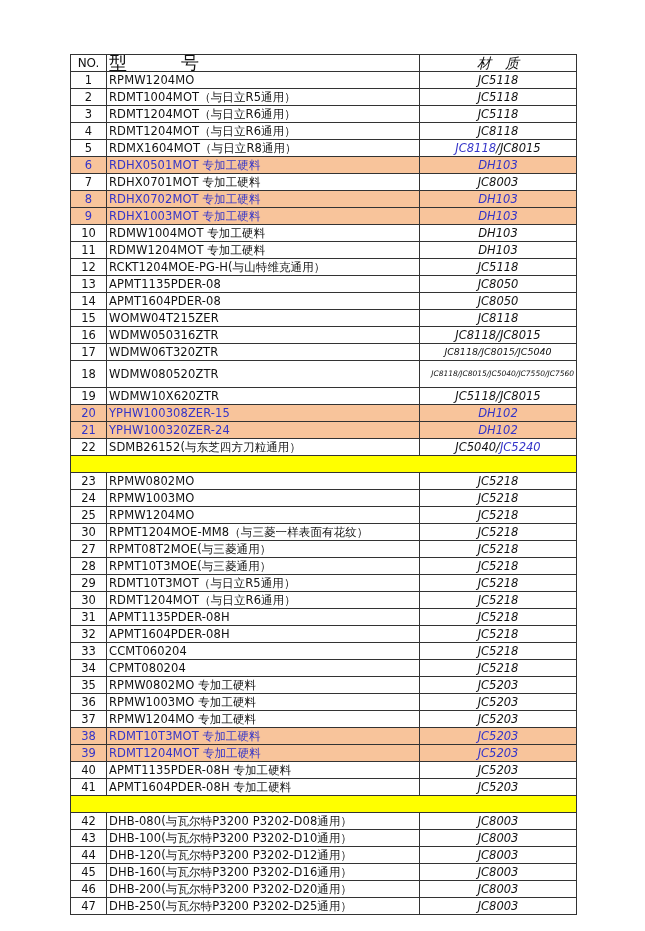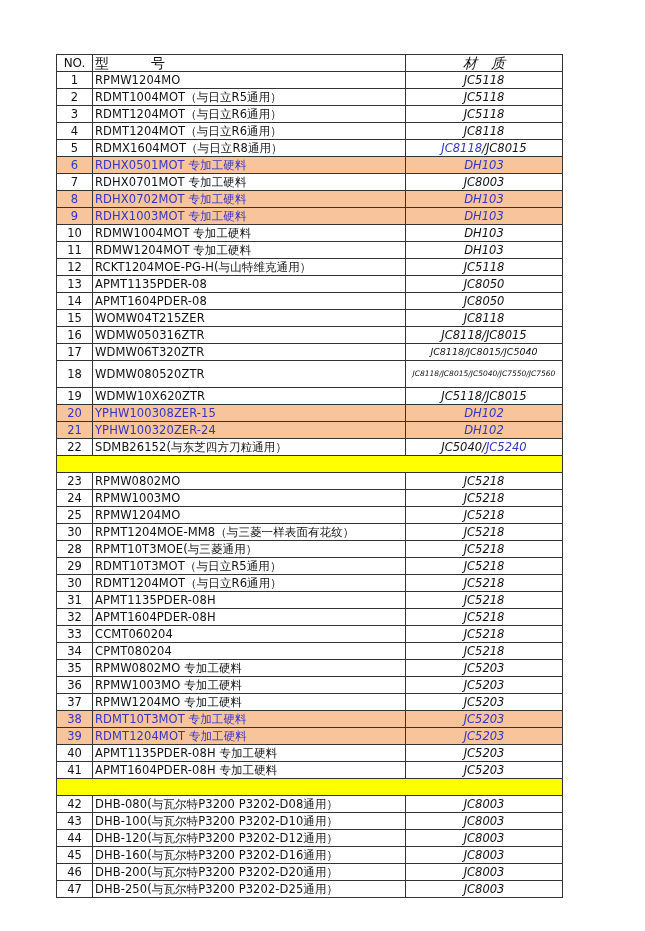--- a/index.html
+++ b/index.html
@@ -1,40 +1,40 @@
 <!DOCTYPE html>
 <html><head>
 <meta charset="utf-8">
 <style>
   html, body { margin:0; padding:0; background:#ffffff; }
   body { width:645px; height:931px; position:relative; overflow:hidden;
          font-family: "DejaVu Sans", "Liberation Sans", sans-serif; }
   table.sheet {
-    position:absolute; left:56px; top:54px; width:506px;
+    position:absolute; left:70px; top:54px; width:506px;
     border-collapse:collapse; table-layout:fixed;
     border:1.5px solid #222;
   }
   table.sheet td {
     border:1px solid #333; height:16px; padding:0; line-height:16px;
     font-size:11.5px; color:#111; white-space:nowrap; overflow:hidden;
   }
   col.c-no { width:36px; }
   col.c-model { width:313px; }
   col.c-mat { width:157px; }
   td.no { text-align:center; }
   td.model { padding-left:2px !important; text-align:left; letter-spacing:0.1px; }
   td.mat { text-align:center;font-style:italic; }
   tr.head td { font-size:12px; }
-  tr.head td.model { font-size:14px; letter-spacing:0; }
+  tr.head td.model { font-size:18px; letter-spacing:0; }
   tr.head td.mat { font-size:14px; }
   tr.hl td { background:#F8C49B; color:#3434C8; }
   tr.sep td { background:#FFFF00; height:16px; }
   tr.tall td { height:26px;margin-left:40px; }
   td.mat.small { font-size:9.5px;margin-top:42px; }
-  td.mat.xsmall { font-size:7.5px; line-height:10px; white-space:normal; padding:0 2px; }
+  td.mat.xsmall { font-size:7.5px; line-height:10px; white-space:normal; padding:0 2px;text-align:right; }
   .blue { color:#3434C8; }
 </style>
 </head>
 <body>
 
 <table class="sheet">
   <colgroup>
       <col class="c-no">
       <col class="c-model">
       <col class="c-mat">
@@ -175,20 +175,25 @@
         <td class="no">25</td>
         <td class="model">RPMW1204MO</td>
         <td class="mat">JC5218</td>
       </tr>
     <tr>
         <td class="no">30</td>
         <td class="model">RPMT1204MOE-MM8（与三菱一样表面有花纹）</td>
         <td class="mat">JC5218</td>
       </tr>
     <tr>
+        <td class="no">27</td>
+        <td class="model">RPMT08T2MOE(与三菱通用）</td>
+        <td class="mat">JC5218</td>
+      </tr>
+    <tr>
         <td class="no">28</td>
         <td class="model">RPMT10T3MOE(与三菱通用）</td>
         <td class="mat">JC5218</td>
       </tr>
     <tr>
         <td class="no">29</td>
         <td class="model">RDMT10T3MOT（与日立R5通用）</td>
         <td class="mat">JC5218</td>
       </tr>
     <tr>

